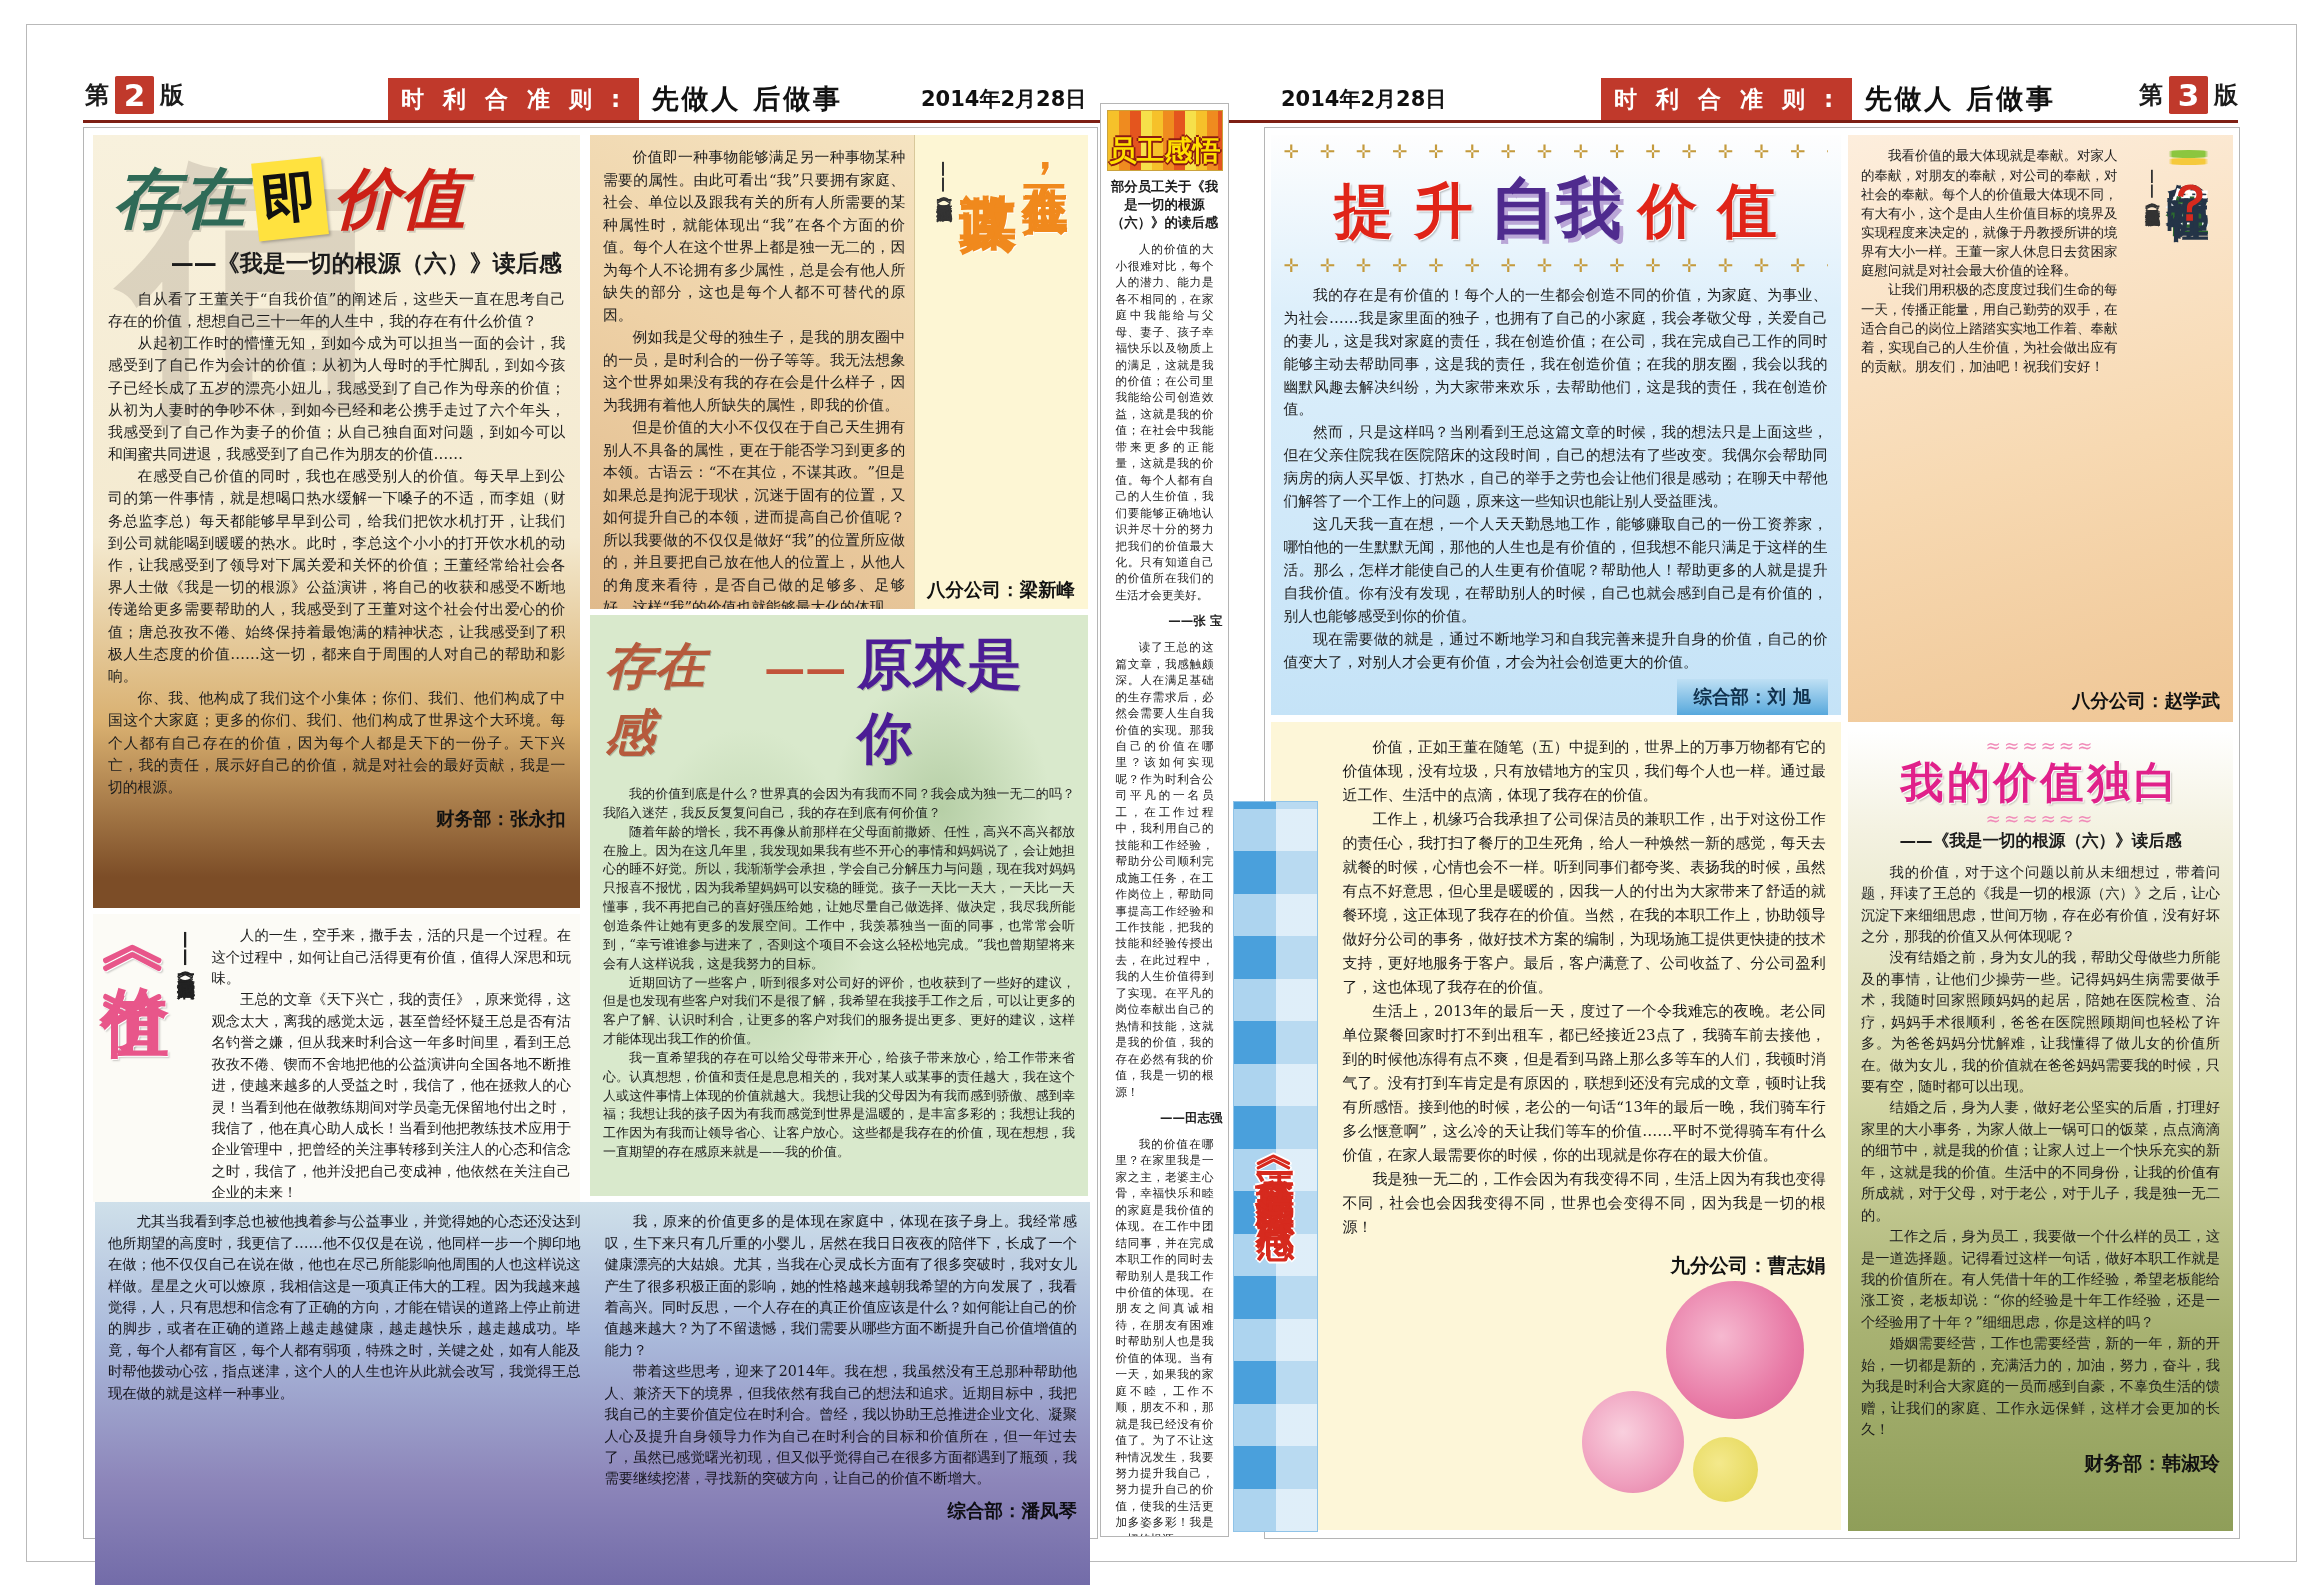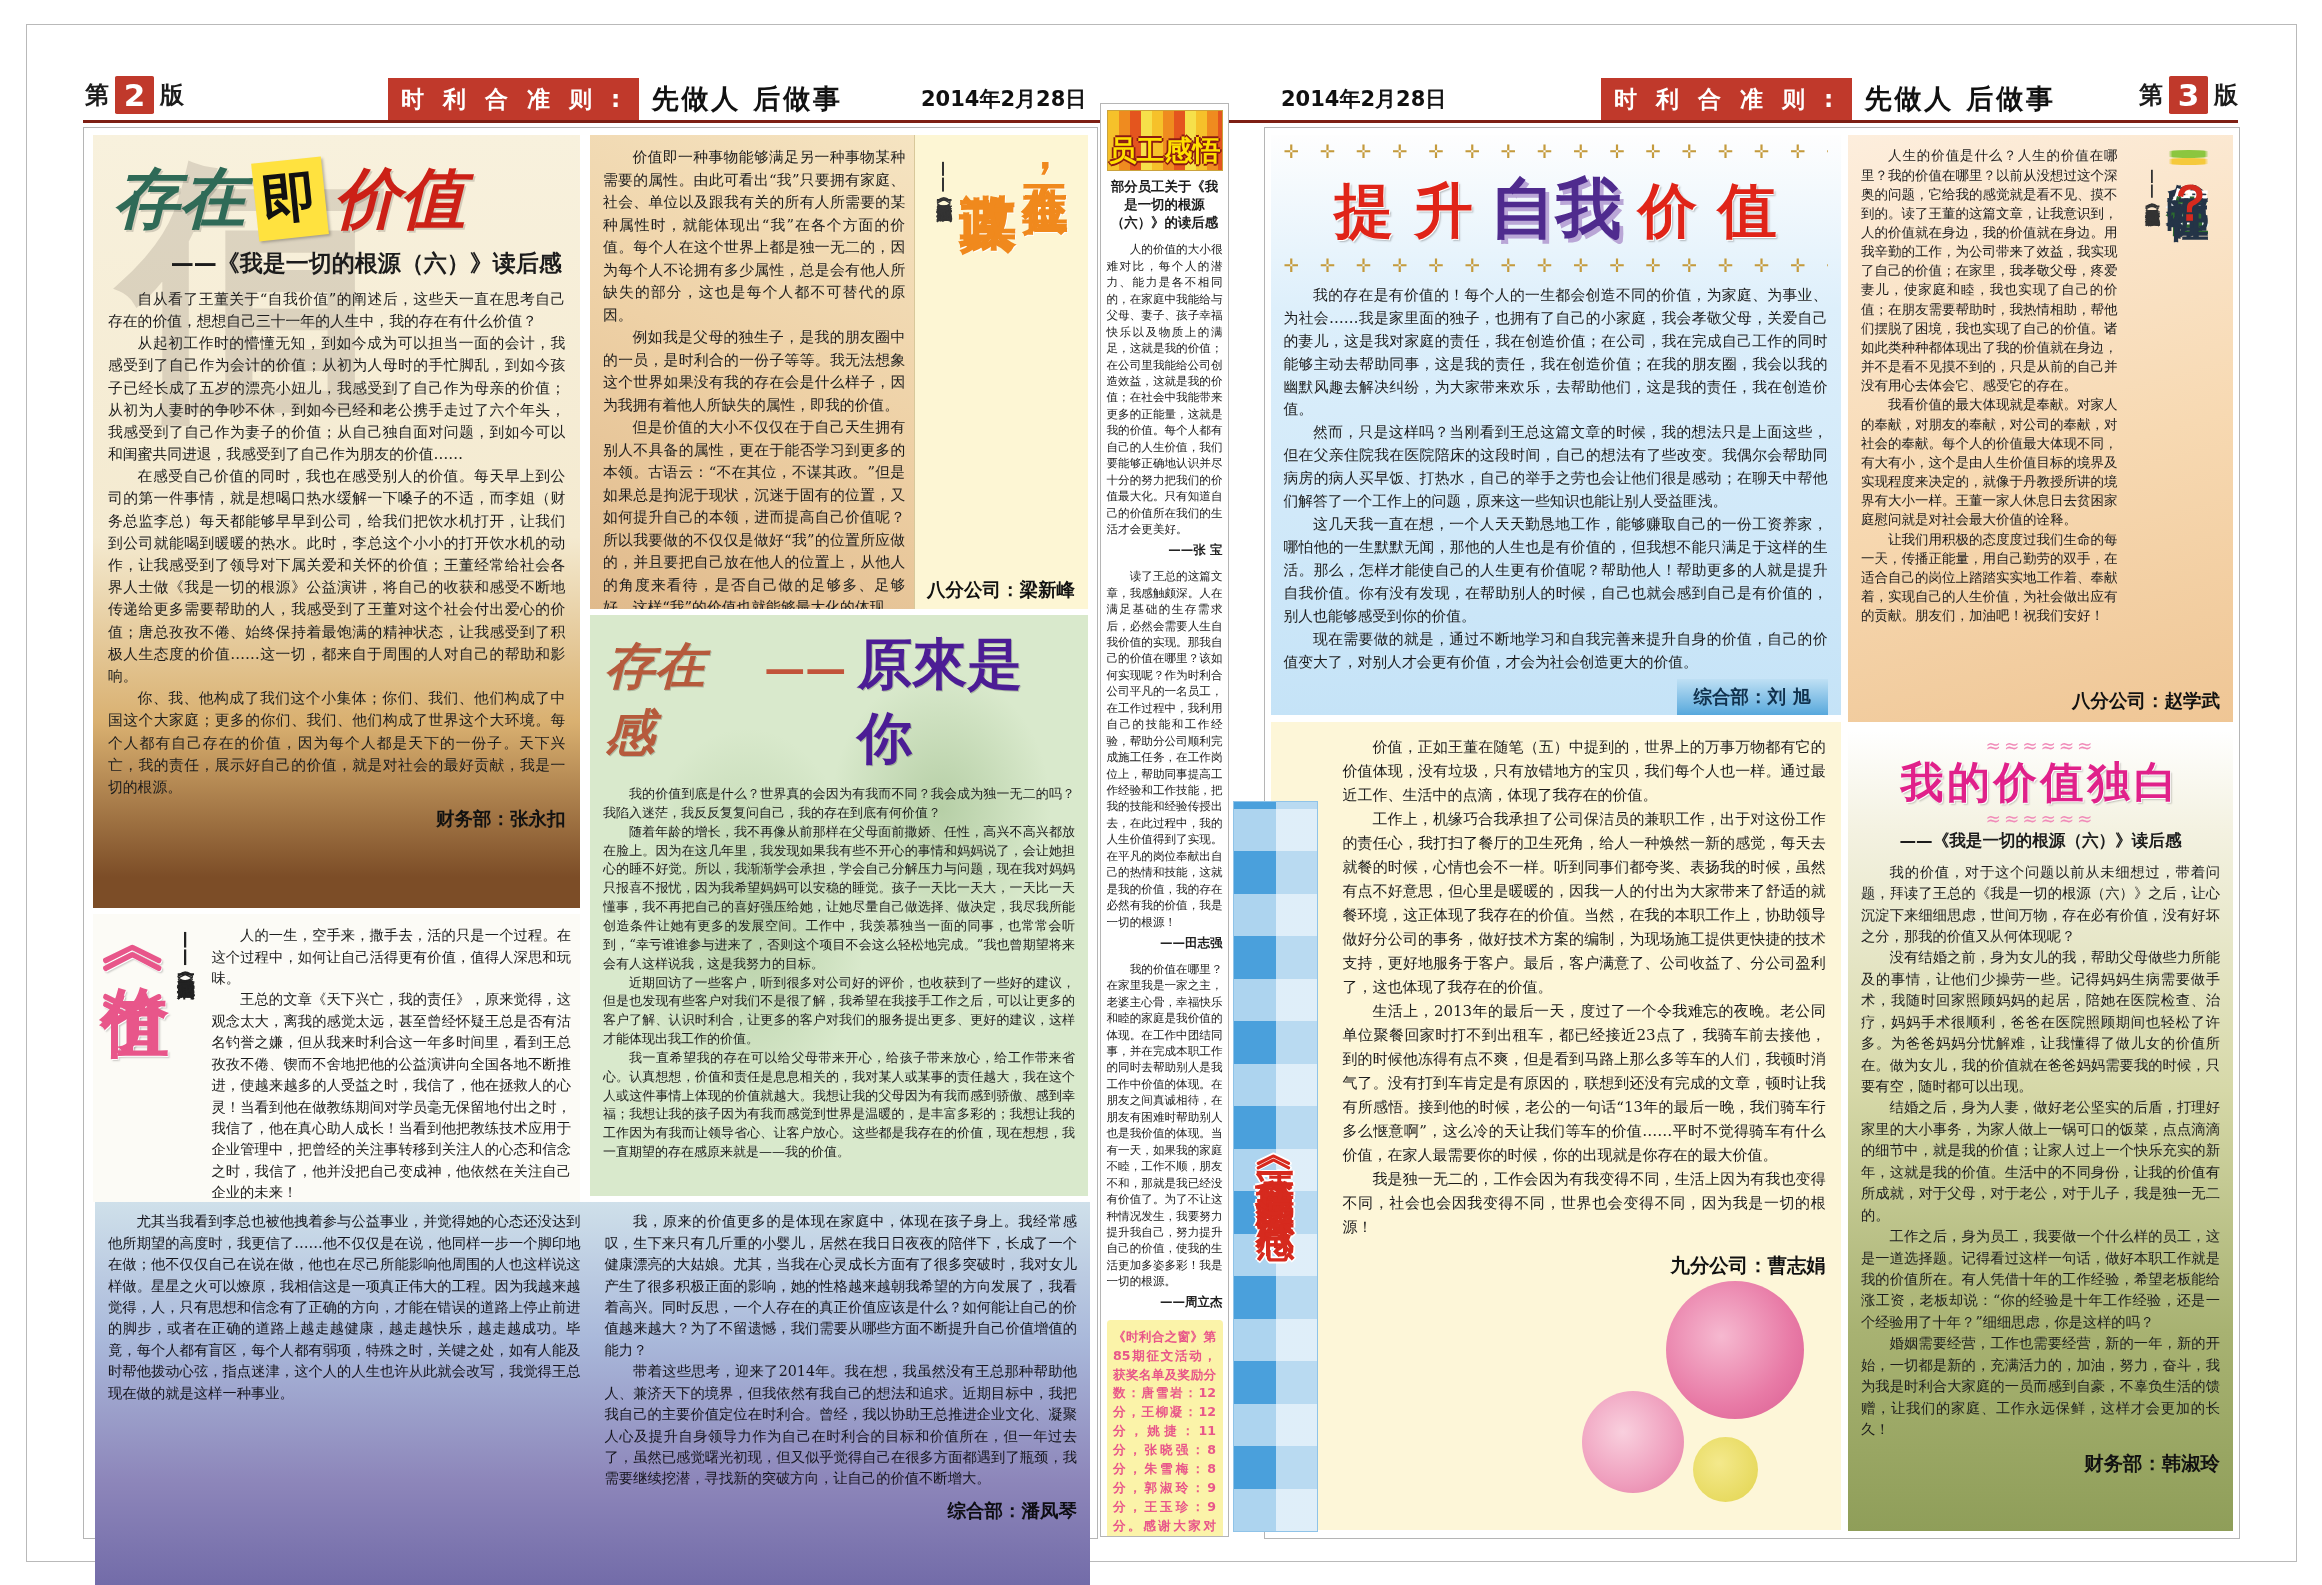--- a/index.html
+++ b/index.html
@@ -89,21 +89,21 @@
   
   #logo{margin:5.5px auto 7.4px auto;width:114px;height:59px;display:flex;align-items:flex-end;justify-content:center;
         background:repeating-linear-gradient(90deg,#f6c12a 0 11px,#ef8b1f 11px 22px,#e4551e 22px 33px,#f6e04a 33px 44px);
         border:0.9px solid #caa23c;}
   #logo span{font-family:"DejaVu Sans","Liberation Sans",sans-serif;font-weight:bold;font-size:28px;color:#ffe000;
              text-shadow:-1.8px 0 #8b1a12,1.8px 0 #8b1a12,0 -1.8px #8b1a12,0 1.8px #8b1a12,0.9px 0.9px 0 #8b1a12;}
   #center-intro{font-family:"DejaVu Sans","Liberation Sans",sans-serif;font-weight:bold;font-size:13.4px;
                 text-align:center;line-height:1.35;margin-bottom:9.2px;}
   .quote{font-family:"DejaVu Sans","Liberation Sans",sans-serif;font-size:11.6px;line-height:1.42;
          text-align:justify;color:#222;}
-  .quote p{margin:0;text-indent:2em;}
+  .quote p{margin:9px;text-indent:2em;}
   .quote .who{text-align:right;font-weight:bold;font-size:12.5px;margin:3.7px 0 9.2px 0;}
   #notice{background:#fbf3a9;border-radius:3.7px;padding:7.4px 6.5px;color:#e8568a;font-weight:bold;
           font-family:"DejaVu Sans","Liberation Sans",sans-serif;font-size:12.6px;line-height:1.5;text-align:justify;}
 
   
   #banner{position:absolute;left:1233px;top:801px;width:85px;height:731px;z-index:5;
           background:repeating-linear-gradient(0deg,rgba(255,255,255,.55) 0 42px,rgba(255,255,255,0) 42px 85px),
                      repeating-linear-gradient(90deg,#4aa0dc 0 42px,#b9daf1 42px 85px);
           display:flex;align-items:center;justify-content:center;border:0.9px solid #8fc3e8;box-sizing:border-box;}
   #banner span{writing-mode:vertical-rl;font-family:"DejaVu Sans","Liberation Sans",sans-serif;font-weight:bold;
@@ -309,21 +309,20 @@
         <p>价值，正如王董在随笔（五）中提到的，世界上的万事万物都有它的价值体现，没有垃圾，只有放错地方的宝贝，我们每个人也一样。通过最近工作、生活中的点滴，体现了我存在的价值。</p>
         <p>工作上，机缘巧合我承担了公司保洁员的兼职工作，出于对这份工作的责任心，我打扫了餐厅的卫生死角，给人一种焕然一新的感觉，每天去就餐的时候，心情也会不一样。听到同事们都夸奖、表扬我的时候，虽然有点不好意思，但心里是暖暖的，因我一人的付出为大家带来了舒适的就餐环境，这正体现了我存在的价值。当然，在我的本职工作上，协助领导做好分公司的事务，做好技术方案的编制，为现场施工提供更快捷的技术支持，更好地服务于客户。最后，客户满意了、公司收益了、分公司盈利了，这也体现了我存在的价值。</p>
         <p>生活上，2013年的最后一天，度过了一个令我难忘的夜晚。老公同单位聚餐回家时打不到出租车，都已经接近23点了，我骑车前去接他，到的时候他冻得有点不爽，但是看到马路上那么多等车的人们，我顿时消气了。没有打到车肯定是有原因的，联想到还没有完成的文章，顿时让我有所感悟。接到他的时候，老公的一句话“13年的最后一晚，我们骑车行多么惬意啊”，这么冷的天让我们等车的价值……平时不觉得骑车有什么价值，在家人最需要你的时候，你的出现就是你存在的最大价值。</p>
         <p>我是独一无二的，工作会因为有我变得不同，生活上因为有我也变得不同，社会也会因我变得不同，世界也会变得不同，因为我是一切的根源！</p>
       </div>
       <div class="byline">九分公司：曹志娟</div>
     </div>
 
     <div id="c1" class="art">
       <div class="txt">
-        <p>人生的价值是什么？人生的价值在哪里？我的价值在哪里？以前从没想过这个深奥的问题，它给我的感觉就是看不见、摸不到的。读了王董的这篇文章，让我意识到，人的价值就在身边，我的价值就在身边。用我辛勤的工作，为公司带来了效益，我实现了自己的价值；在家里，我孝敬父母，疼爱妻儿，使家庭和睦，我也实现了自己的价值；在朋友需要帮助时，我热情相助，帮他们摆脱了困境，我也实现了自己的价值。诸如此类种种都体现出了我的价值就在身边，并不是看不见摸不到的，只是从前的自己并没有用心去体会它、感受它的存在。</p>
         <p>我看价值的最大体现就是奉献。对家人的奉献，对朋友的奉献，对公司的奉献，对社会的奉献。每个人的价值最大体现不同，有大有小，这个是由人生价值目标的境界及实现程度来决定的，就像于丹教授所讲的境界有大小一样。王董一家人休息日去贫困家庭慰问就是对社会最大价值的诠释。</p>
         <p>让我们用积极的态度度过我们生命的每一天，传播正能量，用自己勤劳的双手，在适合自己的岗位上踏踏实实地工作着、奉献着，实现自己的人生价值，为社会做出应有的贡献。朋友们，加油吧！祝我们安好！</p>
       </div>
       <div class="tcol">
         <div>
           <div class="vt">
             <span>我的</span><span class="circ-g">價</span><span class="circ-y">值</span><span>在哪裡</span>
           </div>
           <div class="q">？</div>
         </div>

